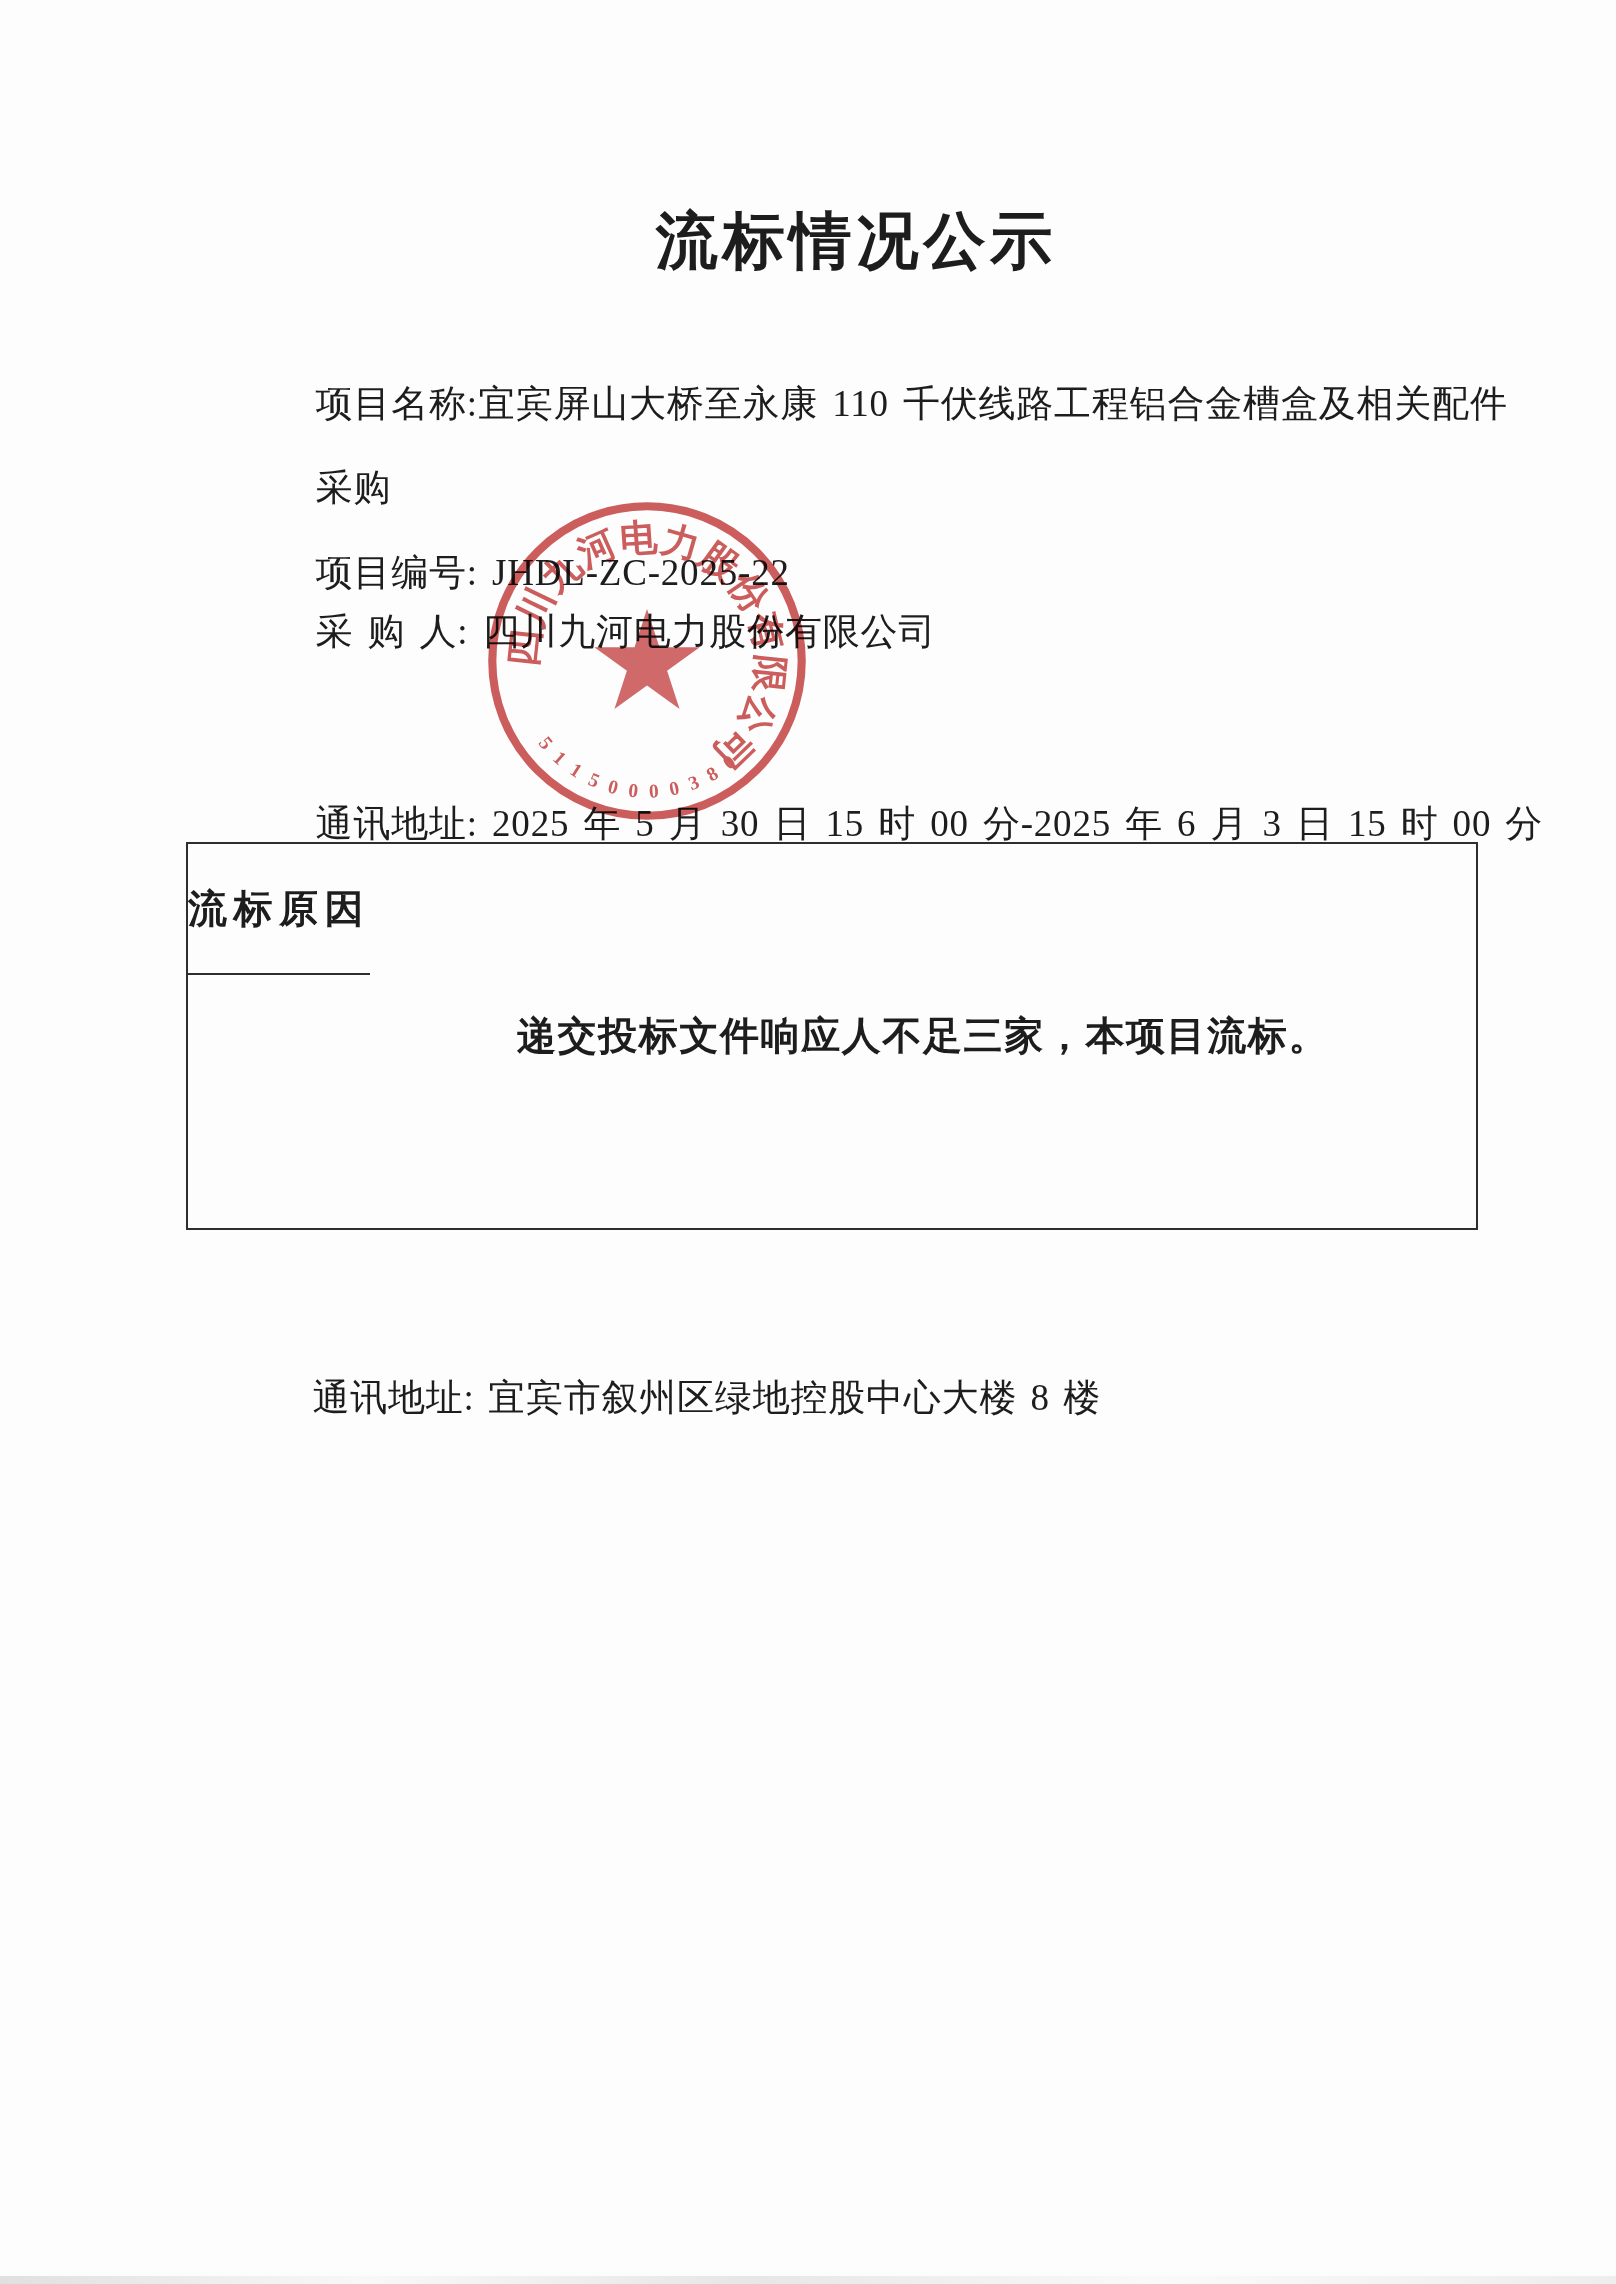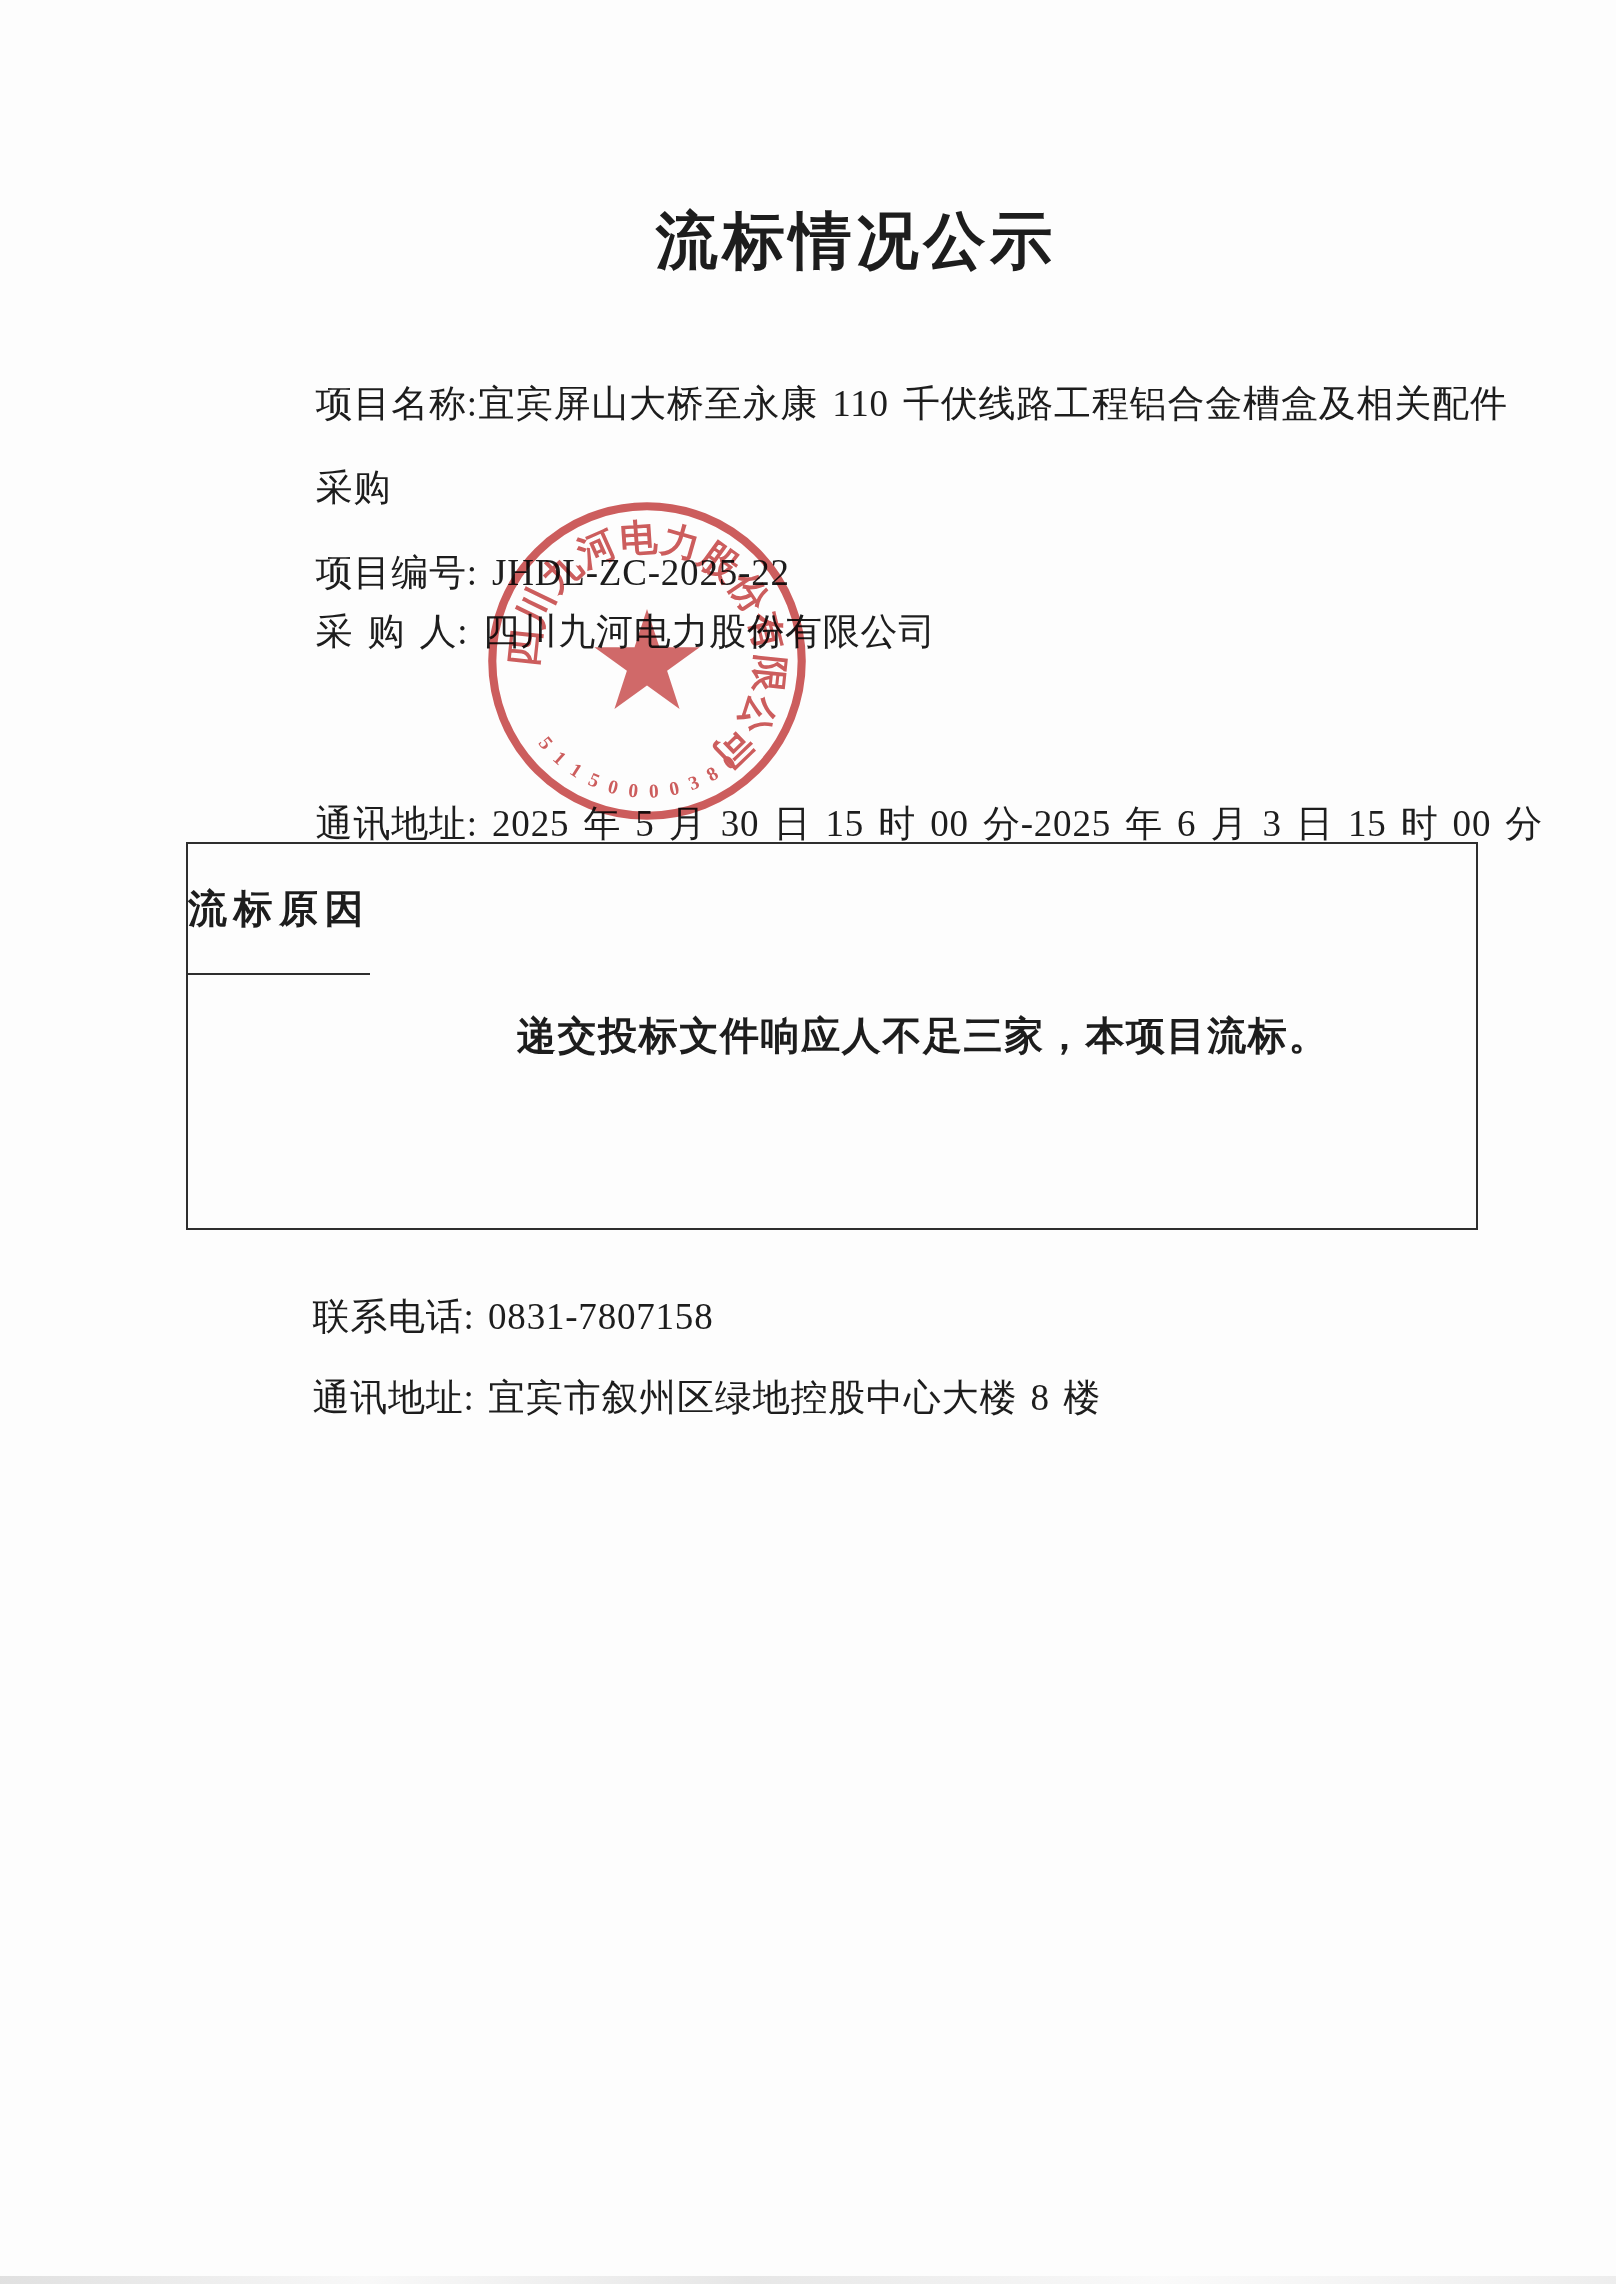--- a/index.html
+++ b/index.html
@@ -155,23 +155,20 @@
   </div>
   <div class="info-line l6">
     <span class="lbl">通讯地址: </span><span class="val">2025 年 5 月 30 日 15 时 00 分-2025 年 6 月 3 日 15 时 00 分</span>
   </div>
 
   <div class="reason-table">
     <div class="header-row">流标原因</div>
     <div class="body-row">递交投标文件响应人不足三家，本项目流标。</div>
   </div>
 
-  <div class="contact-line c1">
-    <span class="lbl">联系电话: </span><span class="val">0831-7807158</span>
-  </div>
   <div class="contact-line c2">
     <span class="lbl">通讯地址: </span><span class="val">宜宾市叙州区绿地控股中心大楼 8 楼</span>
   </div>
 
   <svg class="stamp" viewBox="-210 -210 420 420" aria-hidden="true">
     <circle class="seal-ring" r="190"></circle>
     <polygon class="seal-star" points="0,-64 -15.3,-17 -64.7,-17 -24.7,12 -40,59 0,30 40,59 24.7,12 64.7,-17 15.3,-17"></polygon>
     <g id="seal-company-arc" transform="rotate(26)">
         <text transform="translate(-141.9 51.6) rotate(-110.0)" class="seal-char">四</text>
         <text transform="translate(-151.0 -0.0) rotate(-90.0)" class="seal-char">川</text>

